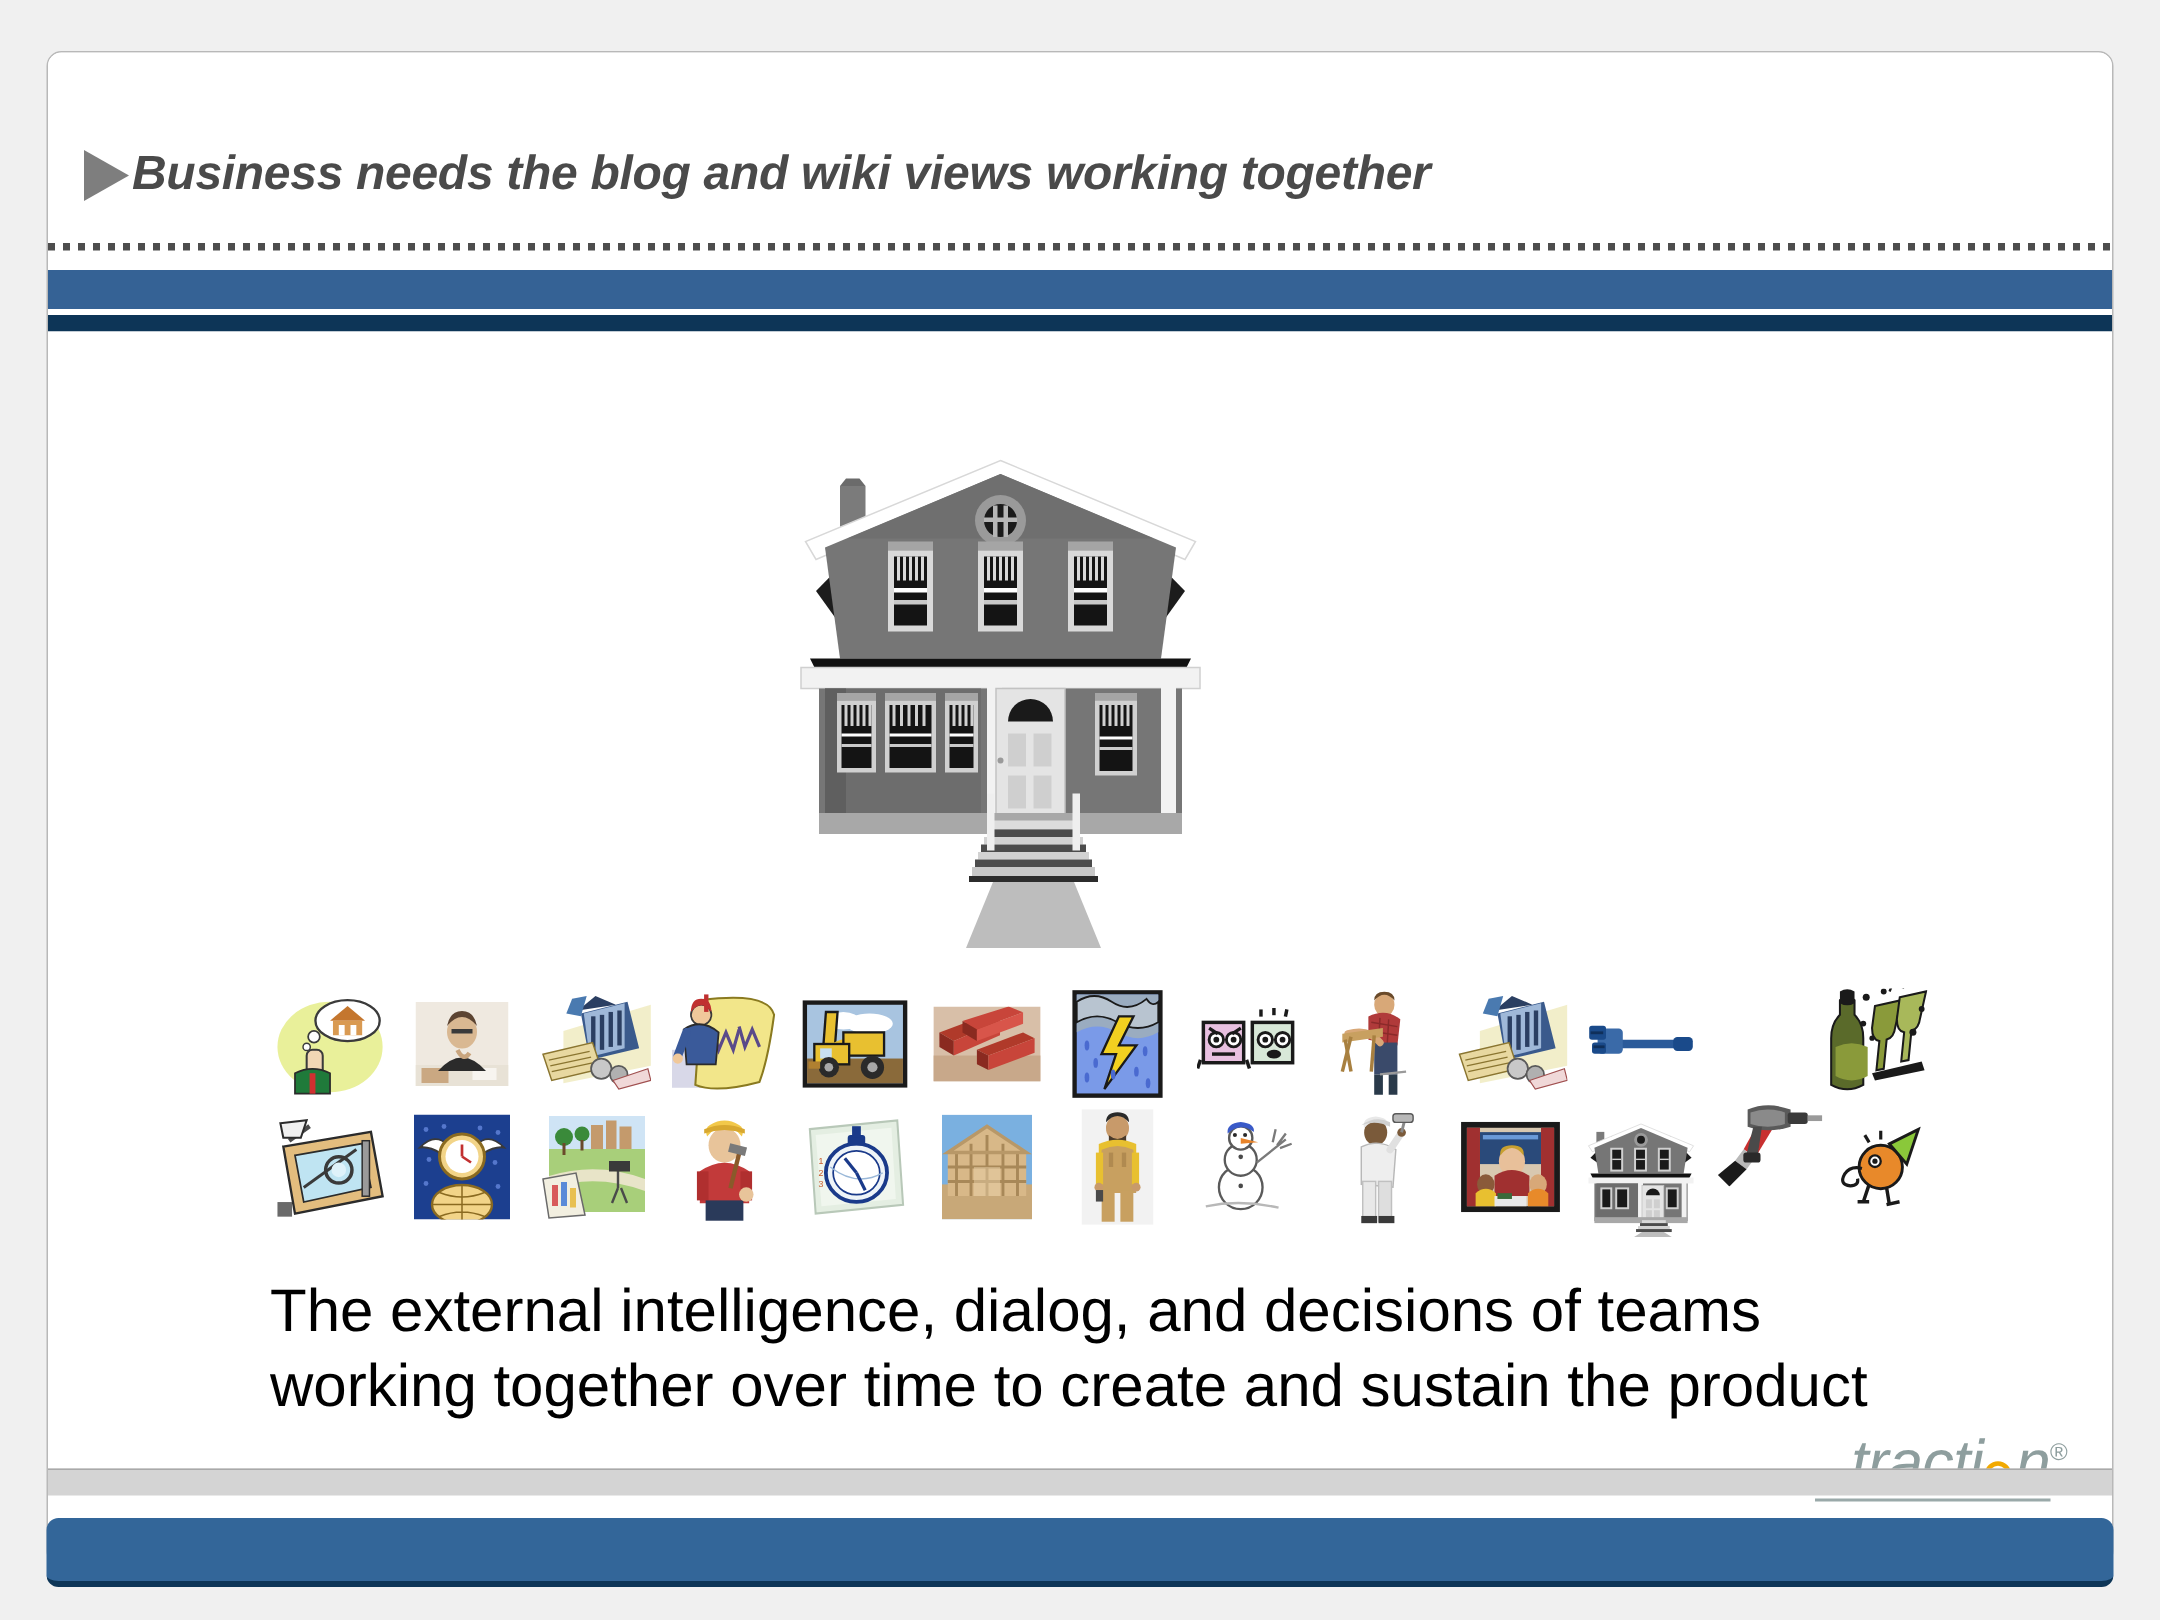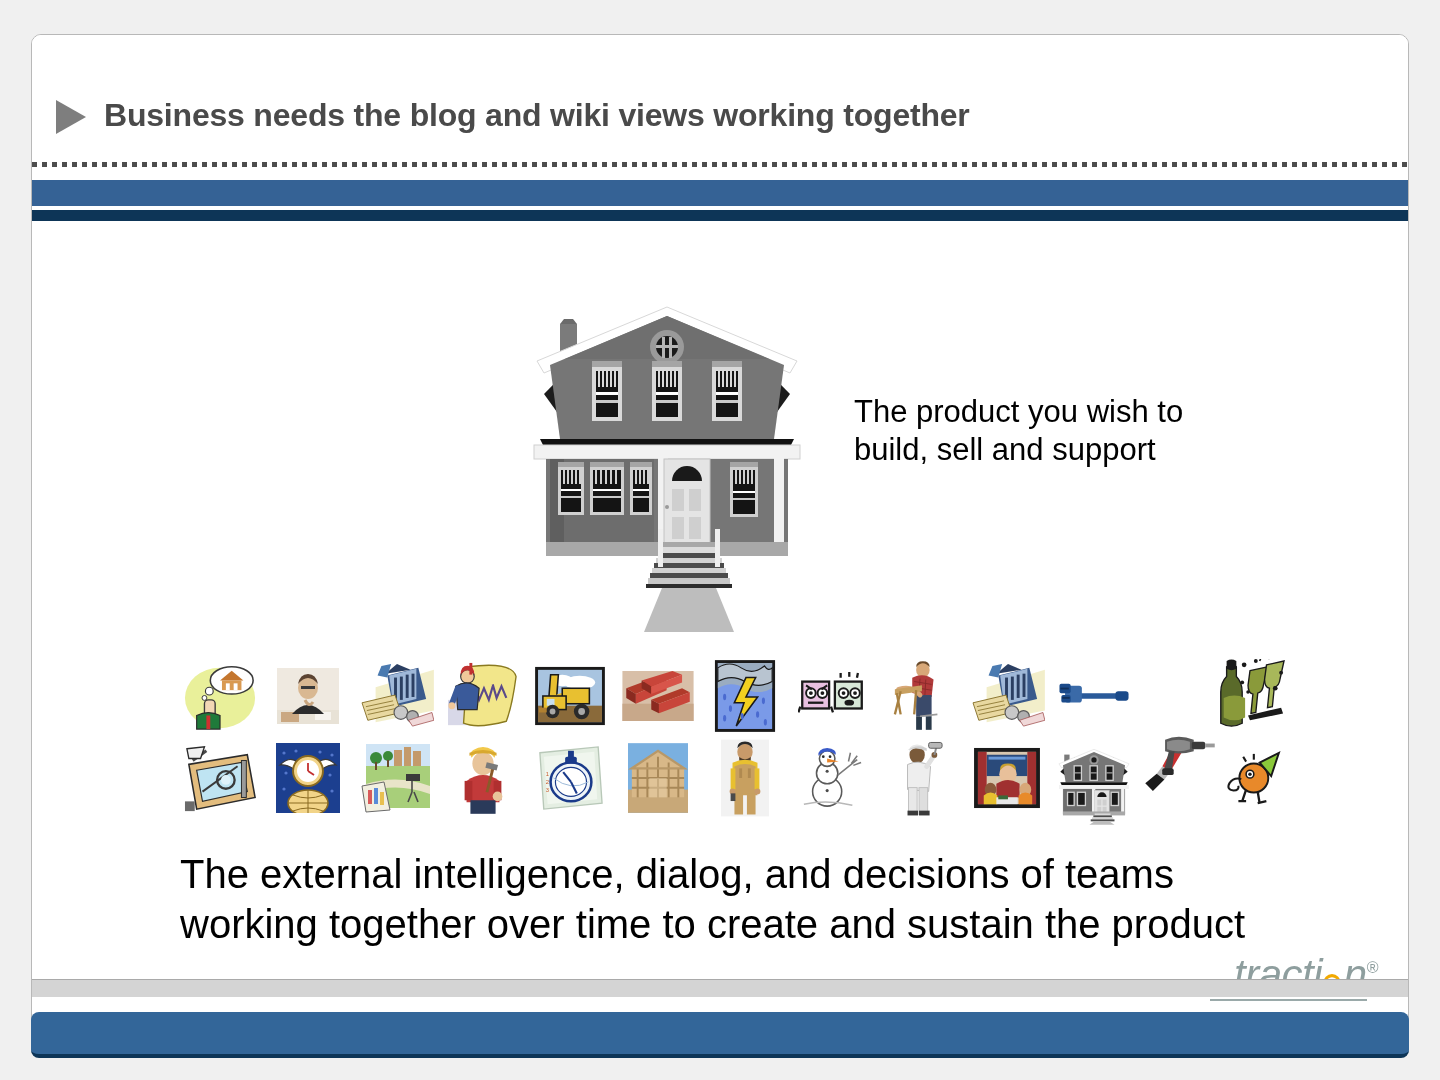--- a/index.html
+++ b/index.html
@@ -21,21 +21,21 @@
 
   
   #header {
     position: absolute; left: 0; top: 0;
     width: 100%; height: 105px;
     background: #ffffff;
   }
   #title-row {
     position: absolute;
     left: 24px; top: 62px;
-    display: flex; align-items: center; gap: 18px;
+    display: flex; align-items: center; gap: 2px; font-style: italic;
   }
   #bullet-triangle {
     width: 0; height: 0;
     border-left: 30px solid #7e7e7e;
     border-top: 17px solid transparent;
     border-bottom: 17px solid transparent;
     flex: 0 0 auto;
     margin-top: 2px;
   }
   #slide-title {
@@ -321,21 +321,20 @@
         <rect x="126" y="279" width="82" height="6" fill="#c8c8c8"></rect>
         <rect x="124" y="285" width="86" height="4" fill="#2c2c2c"></rect>
 
         <rect x="136" y="230" width="5" height="38" fill="#efefef"></rect>
         <rect x="193" y="230" width="5" height="38" fill="#efefef"></rect>
 
         <polygon points="140,289 194,289 212,333 122,333" fill="#bdbdbd"></polygon>
       </svg>
     </div>
 
-    <div id="product-caption">The product you wish to build, sell and support</div>
 
     <div id="clipart-strip">
 
       <div class="clip-col">
         <div class="clip-cell">
           <svg viewBox="0 0 78 76" width="76" height="74">
             <ellipse cx="38" cy="40" rx="36" ry="31" fill="#e9f09a"></ellipse>
             <ellipse cx="50" cy="22" rx="22" ry="14" fill="#ffffff" stroke="#3b3b3b" stroke-width="1.6"></ellipse>
             <polygon points="38,22 50,12 62,22" fill="#c4762e"></polygon>
             <rect x="40" y="22" width="20" height="10" fill="#d99a52"></rect>

